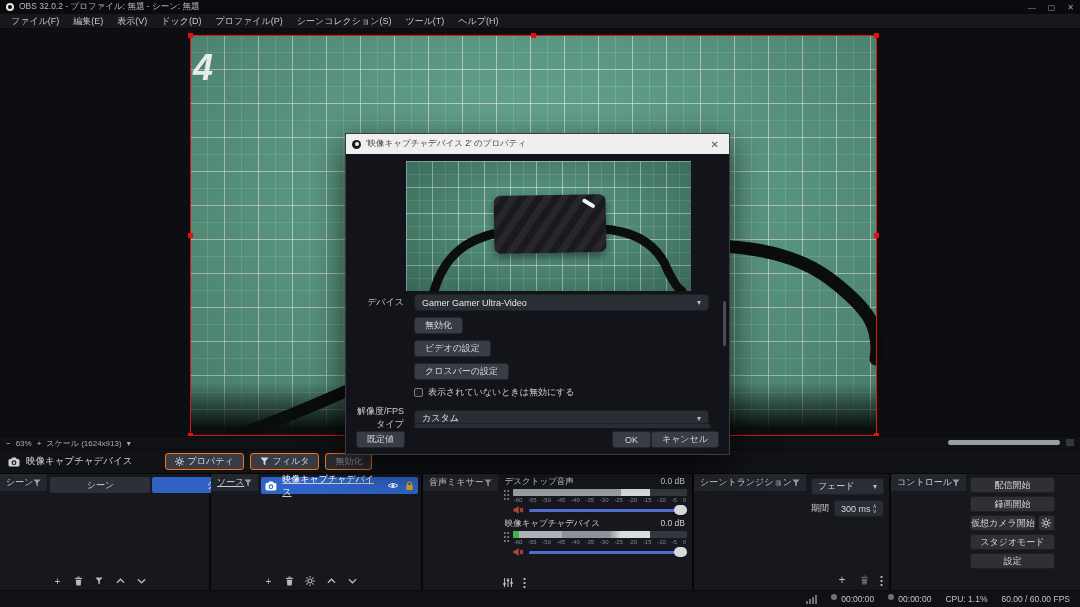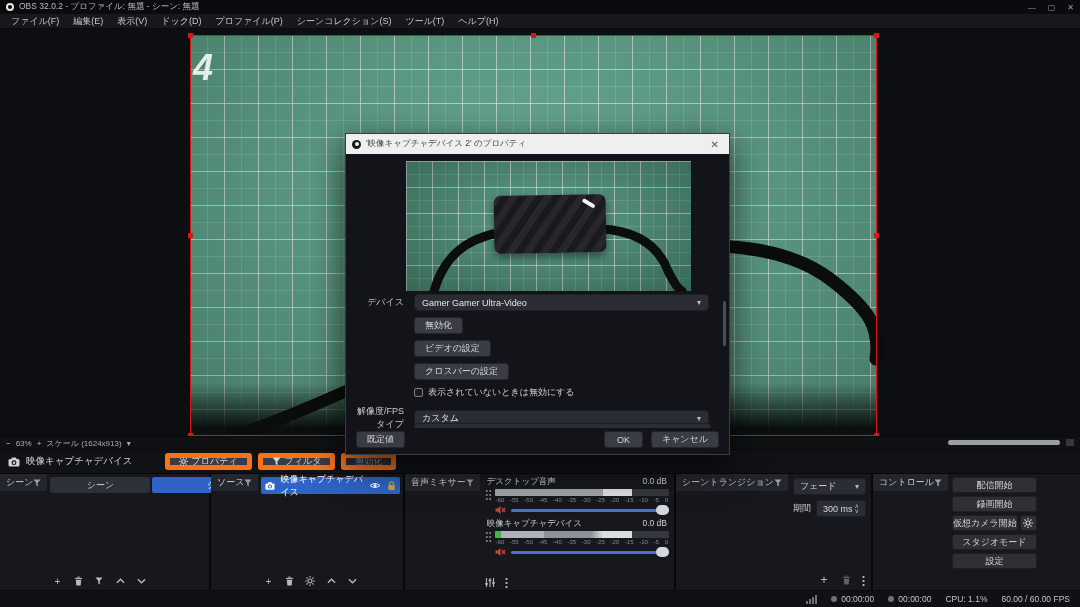--- a/index.html
+++ b/index.html
@@ -36,21 +36,21 @@
   .handle { position:absolute; width:5px; height:5px; background:#e01212; }
 
   .scale-row { position:absolute; left:0; right:0; bottom:0; height:13px; background:#101114; display:flex; align-items:center; padding:0 6px; font-size:8px; color:#a9abaf; gap:5px; border-top:1px solid #090a0b; }
   .scale-row .zbtn { color:#c4c6ca; }
   .hscroll { position:absolute; right:20px; bottom:4px; width:112px; height:5px; border-radius:3px; background:#9b9ea4; }
   .hscroll-corner { position:absolute; right:6px; bottom:3px; width:8px; height:7px; background:#33363c; }
 
   
   .srcbar { height:24px; background:#111216; display:flex; align-items:center; padding:0 8px; gap:6px; border-top:1px solid #090a0b; }
   .srcbar .src-name { font-size:9.5px; color:#d7d9dc; margin-right:26px; }
-  .tbtn { background:#393c44; border:5px solid #f97316; border-radius:3px; height:17px; display:flex; align-items:center; gap:4px; padding:0 9px; font-size:9px; color:#d7d9dc; }
+  .tbtn { background:#393c44; border:1px solid #f97316; border-radius:3px; height:17px; display:flex; align-items:center; gap:4px; padding:0 9px; font-size:9px; color:#d7d9dc; }
   .tbtn.dim { background:#2c2e35; color:#8e9095; }
 
   
   .docks { height:117px; display:flex; gap:2px; background:#060708; border-top:1px solid #060708; }
   .dock { background:#17181d; display:flex; flex-direction:row; position:relative; }
   .dock-header { height:17px; background:#24262d; display:flex; align-items:center; justify-content:space-between; padding:0 6px; font-size:9px; color:#cfd1d5; flex:none; }
   .dock-body { flex:1; position:relative; padding:3px; }
   .dock-toolbar { position:absolute; left:4px; bottom:3px; display:flex; align-items:center; gap:9px; }
   .icon-btn { display:flex; align-items:center; justify-content:center; width:12px; height:12px; color:#b8babf; font-size:10px; }
   .kebab { width:3px; height:11px; background:radial-gradient(circle, #b8babf 1px, rgba(0,0,0,0) 1.2px) 0 0/3px 4px; }
@@ -89,21 +89,21 @@
 
   
   .ctl-body { display:flex; flex-direction:column; gap:3px; padding:3px 4px; }
   .ctl-btn { height:16px; background:#2e3036; border:1px solid #1d1f24; border-radius:3px; font-size:9px; color:#d7d9dc; display:flex; align-items:center; justify-content:center; }
   .ctl-split { display:flex; gap:2px; }
   .ctl-split .ctl-btn { flex:1; }
   .ctl-gear { width:17px; height:16px; background:#2e3036; border:1px solid #1d1f24; border-radius:3px; display:flex; align-items:center; justify-content:center; }
 
   
   .statusbar { height:17px; background:#101114; display:flex; align-items:center; justify-content:flex-end; gap:14px; padding:0 10px; font-size:8.5px; color:#c3c5c9; border-top:1px solid #090a0b; }
-  .stat { display:flex; align-items:center; gap:4px; }
+  .stat { display:flex; gap:4px; }
   .dot { width:6px; height:6px; border-radius:50%; background:#6f7278; }
   .netbars { display:flex; align-items:flex-end; gap:1px; }
   .netbars i { width:2px; background:#6f7278; display:block; }
 
   
   .dialog { position:absolute; left:345px; top:133px; width:385px; height:322px; background:#131419; border:1px solid #3a3c42; box-shadow:0 10px 34px rgba(0,0,0,.7); }
   .dlg-titlebar { height:20px; background:#efefef; display:flex; align-items:center; padding:0 6px; gap:5px; }
   .dlg-title { font-size:8.5px; color:#444; }
   .dlg-close { margin-left:auto; color:#555; font-size:10px; padding:0 4px; }
   .dlg-logo { width:9px; height:9px; border-radius:50%; background:#1a1a1a; position:relative; flex:none; }
@@ -266,21 +266,21 @@
             </span>
           <span class="icon-btn">
               <svg class="ic" width="9" height="6" viewBox="0 0 10 6">
                 <polyline points="1,1 5,5 9,1" fill="none" stroke="#b8babf" stroke-width="1.4"></polyline>
               </svg>
             </span>
         </div>
       </div>
     </div>
 
-    <div class="dock" style="width:192px;">
+    <div class="dock" style="width:210px;text-decoration:underline;">
       <div class="dock-header">
         <span>ソース</span>
         <svg class="ic" width="8" height="8" viewBox="0 0 10 10">
             <path d="M0.5 0.5 H9.5 L6 4.8 V9.5 L4 7.8 V4.8 Z" fill="#9a9da3"></path>
           </svg>
       </div>
       <div class="dock-body">
         <div class="src-row selected">
           <svg class="ic" width="12" height="10" viewBox="0 0 12 10">
               <rect x="0.5" y="2" width="11" height="7.5" rx="1.5" fill="#fff"></rect>
@@ -586,18 +586,18 @@
         </div>
       </div>
     </div>
 
     <div class="partial-combo"></div>
     <div class="dlg-scroll"></div>
 
     <div class="dlg-footer">
       <span class="dbtn">既定値</span>
       <span class="spacer"></span>
-      <span class="dbtn" style="margin-right:8px; padding:0 12px;">OK</span>
+      <span class="dbtn" style="padding:0 12px;">OK</span>
       <span class="dbtn">キャンセル</span>
     </div>
   </div>
 
 </div>
 
 </body></html>

